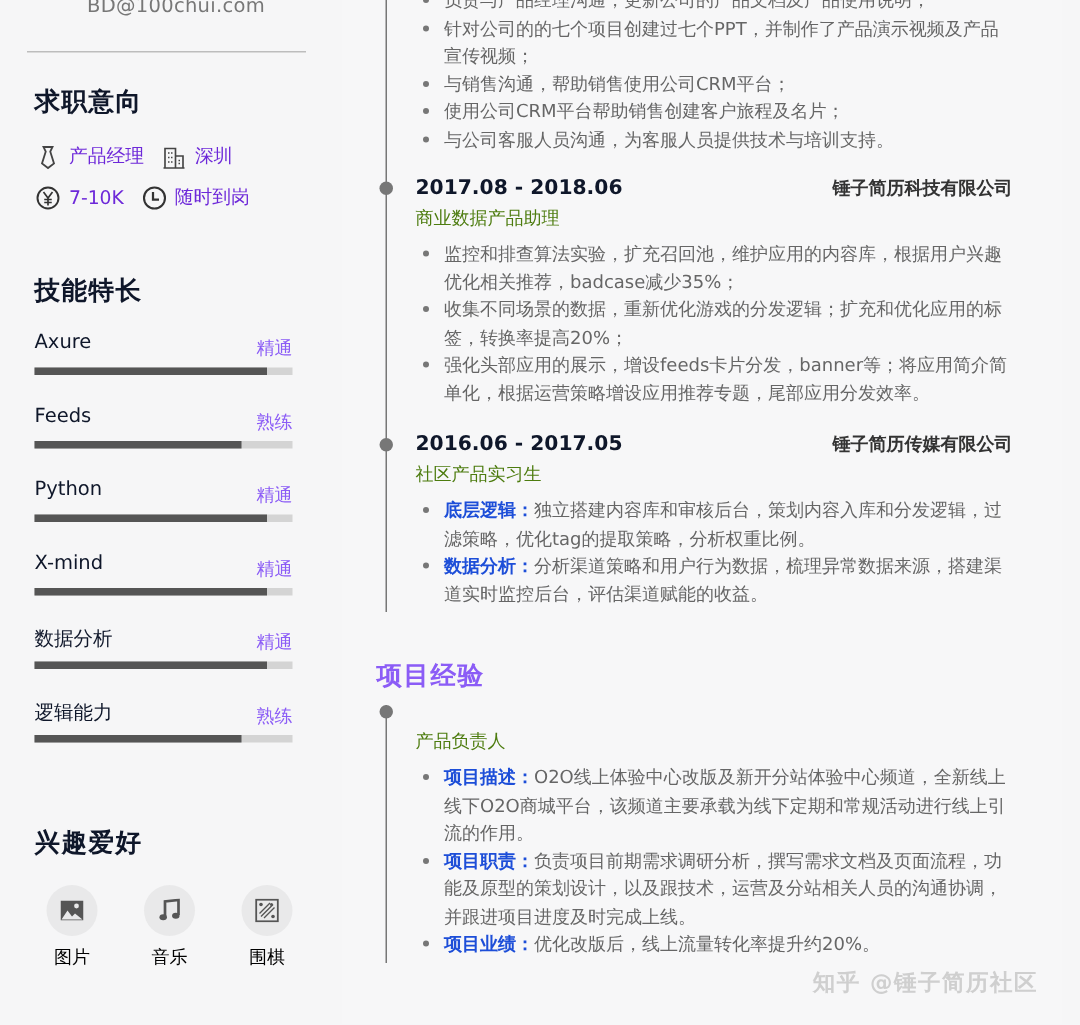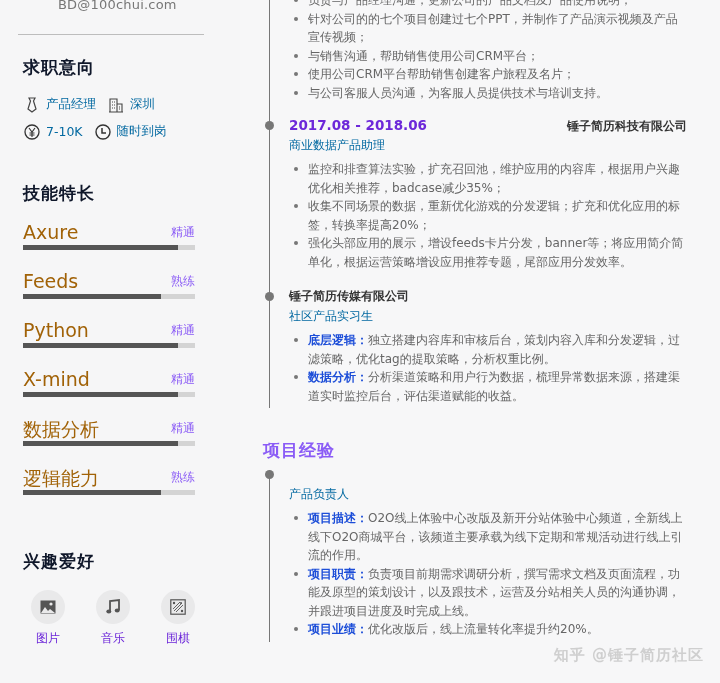--- a/index.html
+++ b/index.html
@@ -1,48 +1,48 @@
 <!DOCTYPE html>
 <html><head>
 <meta charset="utf-8">
 <style>
   * { box-sizing: border-box; margin: 0; padding: 0; }
   html, body { width: 720px; height: 683px; overflow: hidden; background: #f6f6f7; }
   body { font-family: "DejaVu Sans", "Liberation Sans", sans-serif; color: #444; position: relative; }
 
   .left { position: absolute; left: 0; top: 0; width: 240px; height: 569px; background: #f6f6f7; }
-  .right { position: absolute; left: 240px; top: 0; width: 480px; height: 683px; background: #f7f7f8; }
+  .right { position: absolute; left: 228px; top: 0; width: 480px; height: 683px; background: #f7f7f8; }
 
   .email { position: absolute; left: 58px; top: -3px; font-size: 13px; color: #777; letter-spacing: 0.2px; }
   .hr { position: absolute; left: 18px; top: 34px; width: 186px; height: 1px; background: #bdbdbd; }
 
   .sec-title { position: absolute; left: 23px; font-size: 17px; font-weight: bold; color: #0f172a; letter-spacing: 1px; }
 
-  .intent-row { position: absolute; left: 24px; font-size: 12.5px; color: #0369a1; display: flex; align-items: center; }
+  .intent-row { position: absolute; left: 24px; font-size: 12.5px; color: #6d28d9; display: flex; align-items: center; }
   .intent-row .ico { width: 16px; height: 16px; display: inline-flex; align-items: center; justify-content: center; margin-right: 6px; }
   .intent-row .txt { margin-right: 12px; }
 
   .skill { position: absolute; left: 23px; width: 172px; height: 40px; }
-  .skill .name { position: absolute; left: 0; top: 0; font-size: 19px; color: #a16207; }
+  .skill .name { position: absolute; left: 0; top: 0; font-size: 13px; color: #0f172a; }
   .skill .level { position: absolute; right: 0; top: 3px; font-size: 12px; color: #8b5cf6; }
   .skill .bar { position: absolute; left: 0; top: 24px; width: 172px; height: 5px; background: #d4d4d4; }
   .skill .fill { height: 5px; background: #555; }
 
   .hobbies { position: absolute; left: 30px; top: 590px; display: flex; gap: 29px; }
   .hobby { width: 36px; display: flex; flex-direction: column; align-items: center; }
   .hobby .circle { width: 34px; height: 34px; border-radius: 50%; background: #e9e9ea; display: flex; align-items: center; justify-content: center; }
-  .hobby .label { margin-top: 6px; font-size: 12px; color: #6d28d9; white-space: nowrap; }
+  .hobby .label { margin-top: 6px; font-size: 12px; color: #000000; white-space: nowrap; }
 
   .timeline { position: absolute; left: 29px; width: 1px; background: #777; }
   .dot { position: absolute; left: 25px; width: 9px; height: 9px; border-radius: 50%; background: #777; }
 
   .entry-head { position: absolute; left: 49px; width: 398px; display: flex; justify-content: space-between; align-items: baseline; }
-  .entry-head .date { font-size: 13.5px; font-weight: bold; color: #6d28d9; }
+  .entry-head .date { font-size: 13.5px; font-weight: bold; color: #0f172a; }
   .entry-head .org { font-size: 12px; font-weight: bold; color: #333; }
-  .role { position: absolute; left: 49px; font-size: 12px; color: #0369a1; }
+  .role { position: absolute; left: 49px; font-size: 12px; color: #4d7c0f; }
 
   ul.bullets { position: absolute; left: 49px; width: 400px; list-style: none; }
   ul.bullets li { position: relative; padding-left: 19px; font-size: 12px; line-height: 18.5px; color: #666; }
   ul.bullets li::before { content: ""; position: absolute; left: 5px; top: 7px; width: 4px; height: 4px; border-radius: 50%; background: #777; }
   ul.bullets li b { color: #1d4ed8; font-weight: bold; }
 
   .proj-title { position: absolute; left: 23px; top: 439px; font-size: 17px; font-weight: bold; color: #8b5cf6; letter-spacing: 1px; }
 
   .watermark { position: absolute; right: 16px; top: 646px; font-size: 15px; color: #cfcfcf; letter-spacing: 1px; font-weight: bold; }
 </style>
@@ -190,20 +190,21 @@
   </div>
   <div class="role" style="top:137px;">商业数据产品助理</div>
   <ul class="bullets" style="top:160px;">
     <li>监控和排查算法实验，扩充召回池，维护应用的内容库，根据用户兴趣优化相关推荐，badcase减少35%；</li>
     <li>收集不同场景的数据，重新优化游戏的分发逻辑；扩充和优化应用的标签，转换率提高20%；</li>
     <li>强化头部应用的展示，增设feeds卡片分发，banner等；将应用简介简单化，根据运营策略增设应用推荐专题，尾部应用分发效率。</li>
   </ul>
 
   <div class="dot" style="top:292px;"></div>
   <div class="entry-head" style="top:288px;">
+    <span class="date">2016.06 - 2017.05</span>
     <span class="org">锤子简历传媒有限公司</span>
   </div>
   <div class="role" style="top:308px;">社区产品实习生</div>
   <ul class="bullets" style="top:331px;">
     <li><b>底层逻辑：</b><span>独立搭建内容库和审核后台，策划内容入库和分发逻辑，过滤策略，优化tag的提取策略，分析权重比例。</span></li>
     <li><b>数据分析：</b><span>分析渠道策略和用户行为数据，梳理异常数据来源，搭建渠道实时监控后台，评估渠道赋能的收益。</span></li>
   </ul>
 
   <div class="proj-title">项目经验</div>
   <div class="dot" style="top:470px;"></div>

